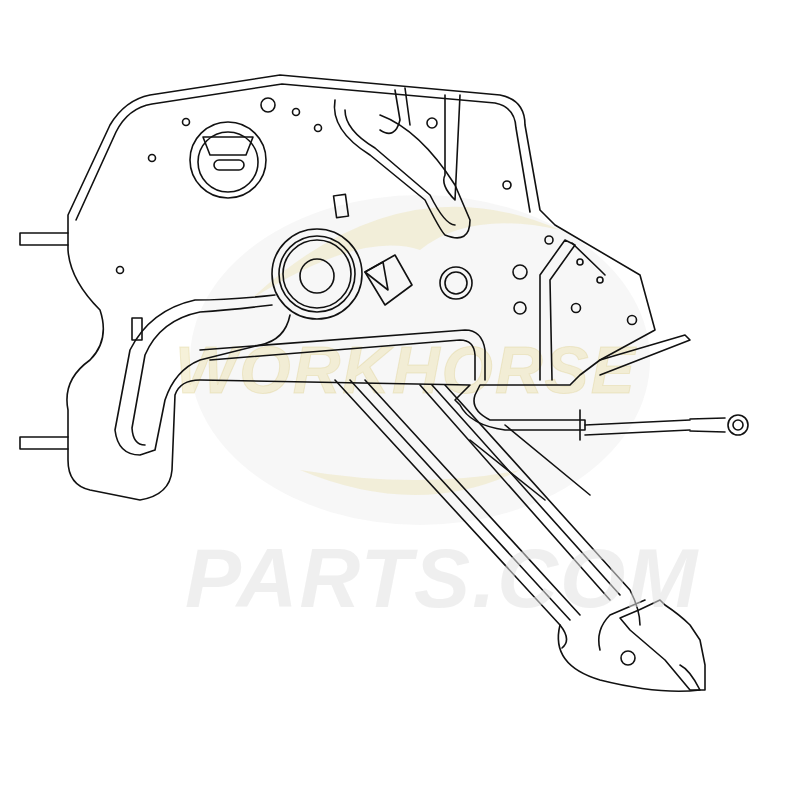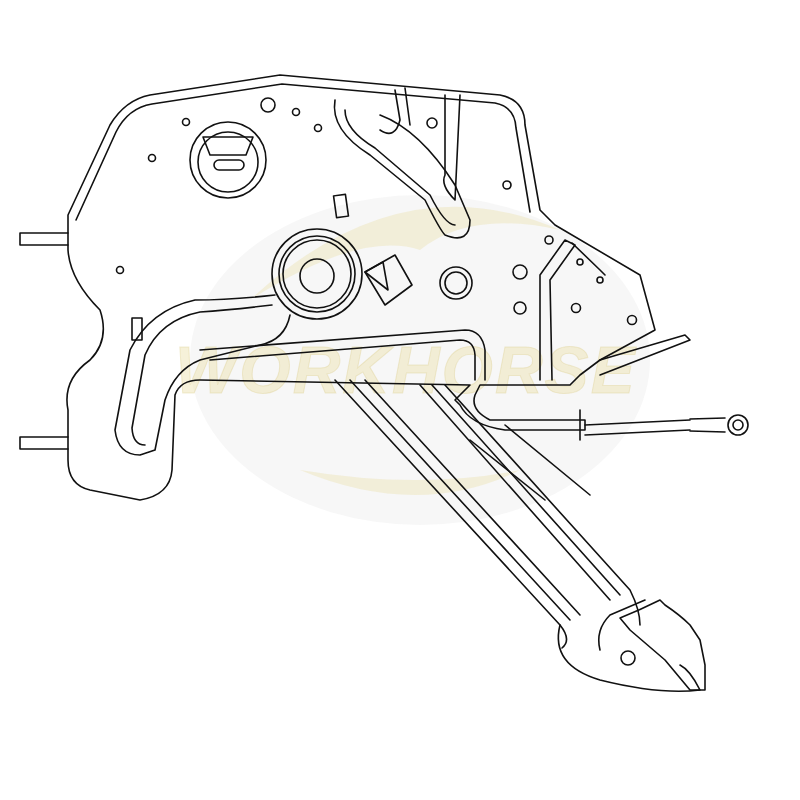--- a/index.html
+++ b/index.html
@@ -104,13 +104,14 @@
       <path d="M585 425 L690 420 M585 435 L690 430"></path>
       <path d="M690 419 L725 418 M690 431 L725 432"></path>
       <circle cx="738" cy="425" r="10"></circle>
       <circle cx="738" cy="425" r="5"></circle>
       <path d="M580 410 L580 440"></path>
     </g>
 
     <path d="M600 360 L685 335 L690 340 L600 375"></path>
   </svg>
 
+  <div class="wm wm-bottom">PARTS.COM</div>
 </div>
 
 </body></html>

